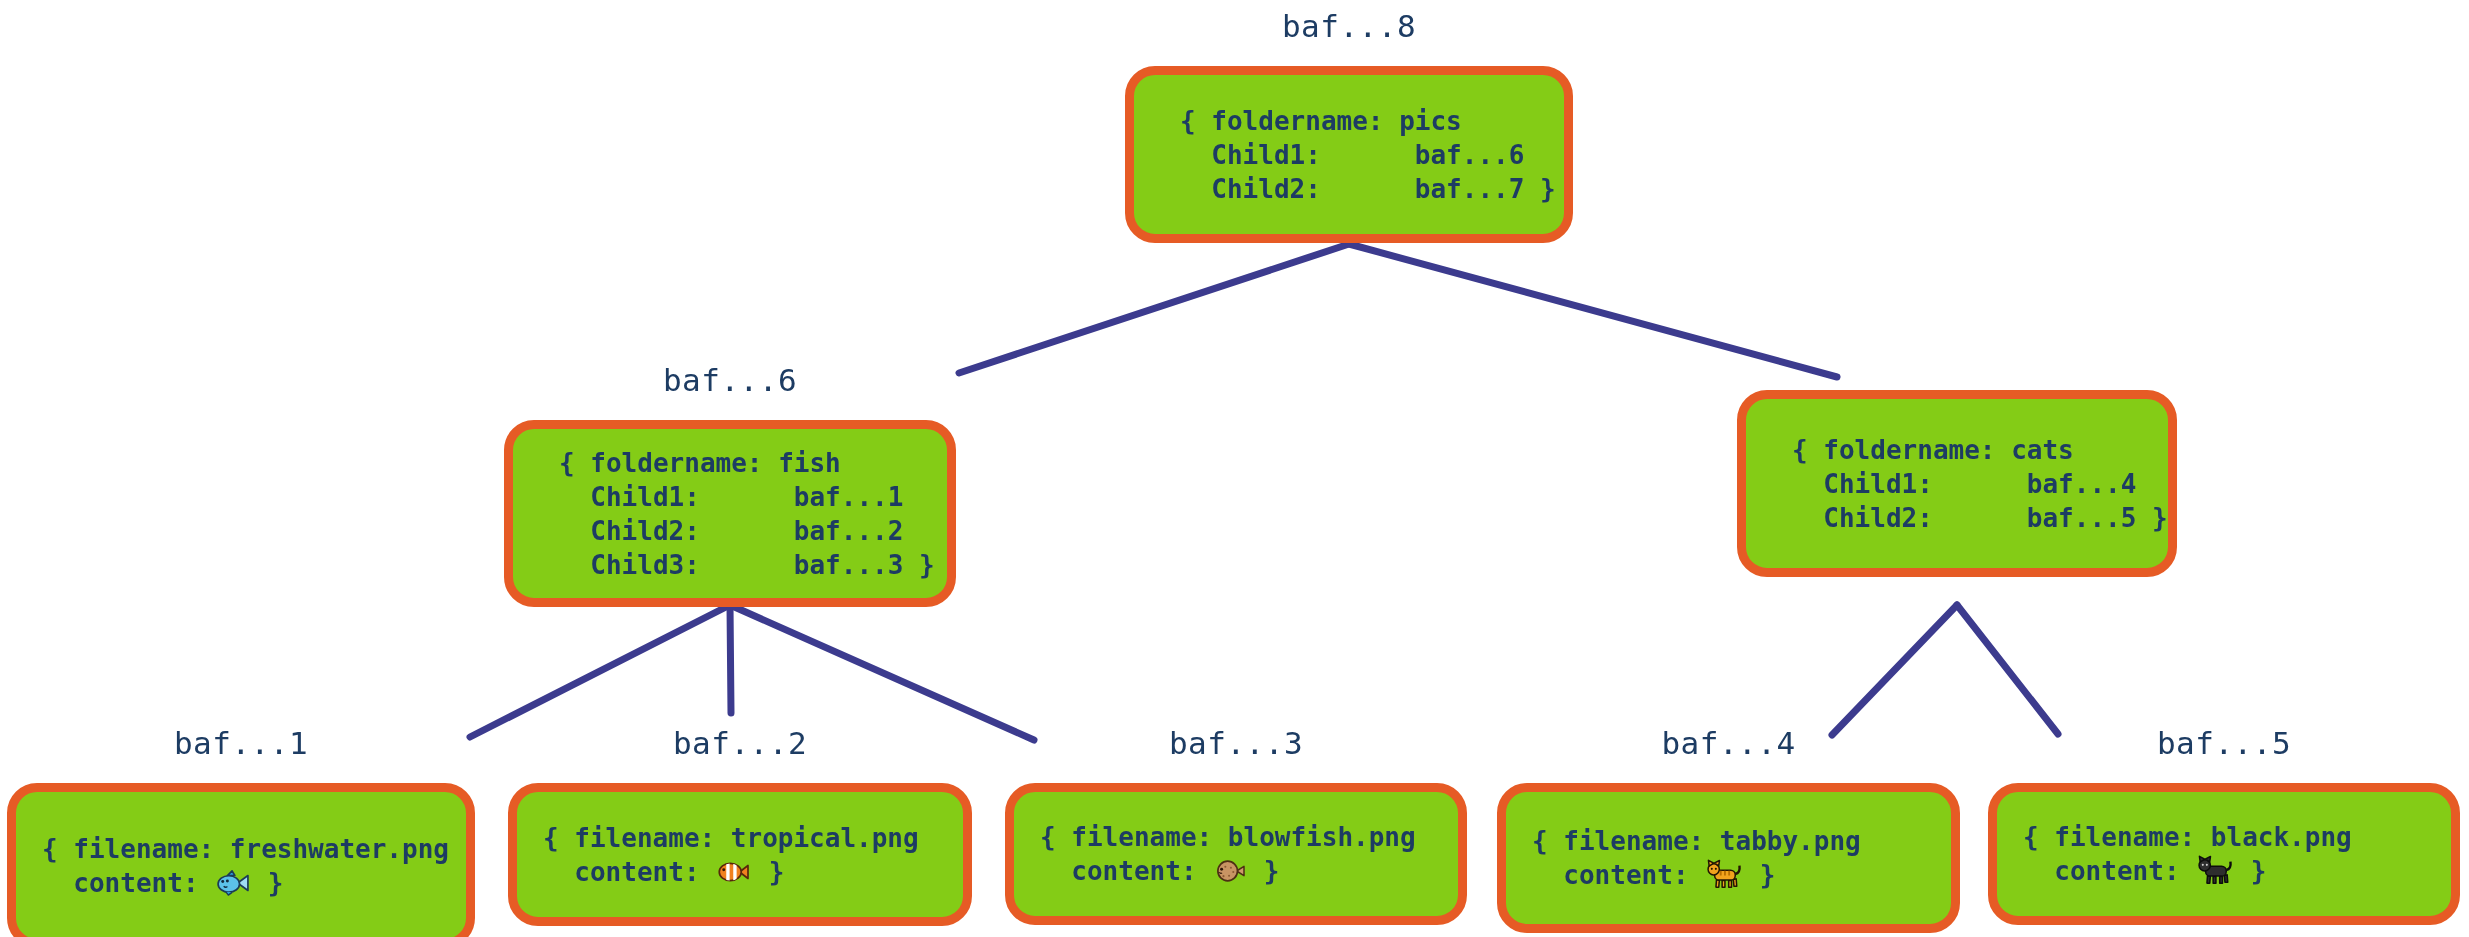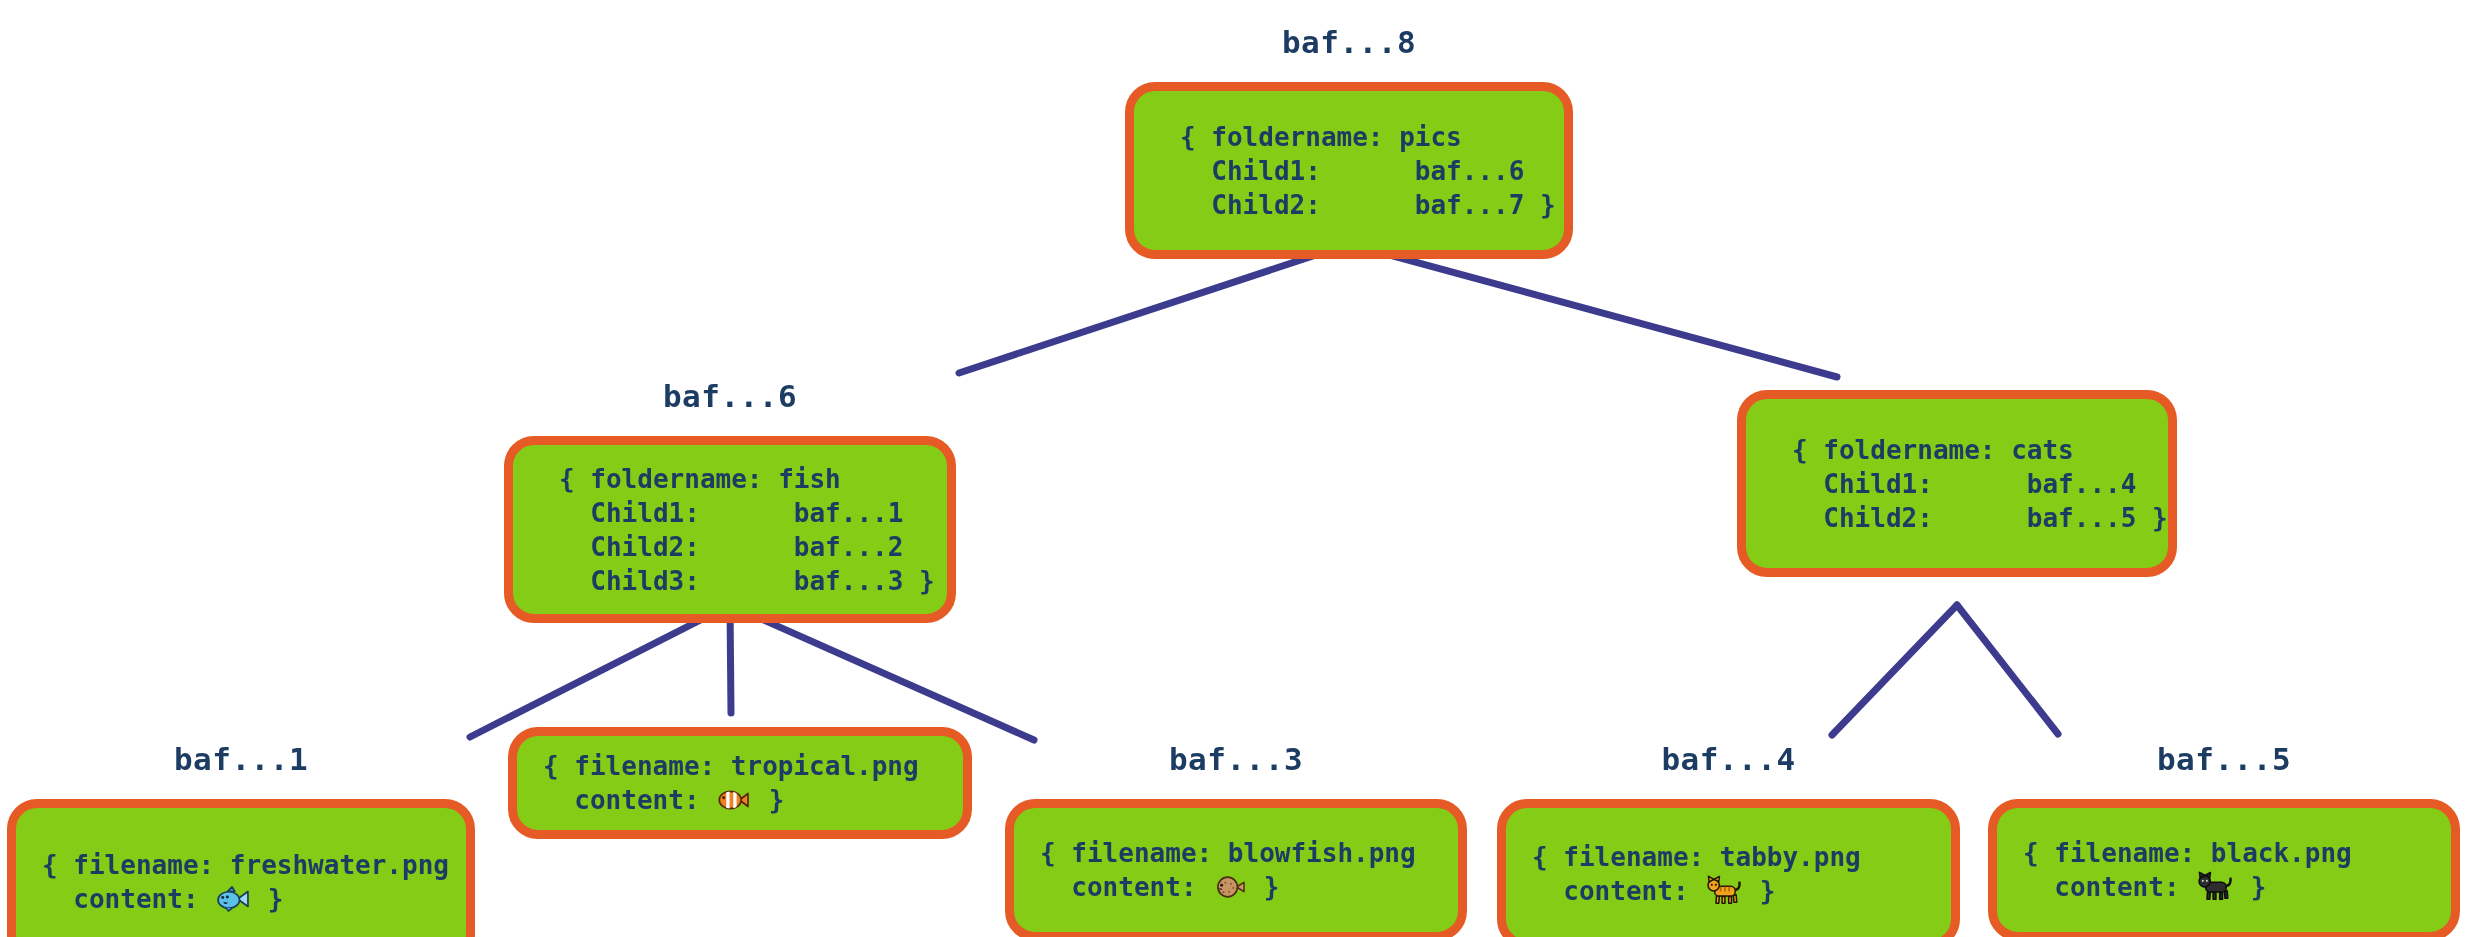--- a/index.html
+++ b/index.html
@@ -10,25 +10,24 @@
     font-family:"DejaVu Sans Mono","Liberation Mono",monospace;
     overflow:hidden;
   }
   .edges{position:absolute;left:0;top:0;width:2469px;height:937px;z-index:0;}
   .edges line{stroke:#3c3b8e;stroke-width:7;stroke-linecap:round;}
   .node{position:absolute;z-index:1;}
   .node-label{
     height:56px;
     text-align:center;
     font-size:31px;
-    font-weight:bold;
+    font-weight:normal;
     color:#1d3c63;
     line-height:33px;
     letter-spacing:0.5px;
-    margin-top:16px;
   }
   .node-box{
     box-sizing:border-box;
     border:9px solid #e65b25;
     border-radius:30px;
     background:#84cc16;
     display:flex;
     flex-direction:column;
     justify-content:center;
   }
@@ -100,21 +99,22 @@
                 <path d="M10,24 l3,4 4,-3" fill="#2d9fd8" stroke-width="1.5"></path>
               </g>
               <circle cx="7" cy="13.5" r="1.6" fill="#13293d"></circle>
               <circle cx="12" cy="12.8" r="1.6" fill="#13293d"></circle>
               <path d="M8,18.5 q2,2 4,0.3" stroke="#13293d" stroke-width="1.4" fill="none"></path>
             </svg></span><span> }</span></pre>
     </div>
   </div>
 
   <div class="node" style="left:508px;top:727px;width:464px;">
-    <div class="node-box" style="height:112px;">
+    <div class="node-label">baf...2</div>
+    <div class="node-box" style="height:143px;">
       <pre class="code leaf-code"><span>{ filename: tropical.png</span>
 <span>  content: </span><span class="emoji"><svg width="34" height="28" viewBox="0 0 36 30">
               <defs>
                 <clipPath id="tfclip">
                   <ellipse cx="14" cy="15" rx="11.8" ry="9.2"></ellipse>
                 </clipPath>
               </defs>
               <g stroke="#57270b" stroke-width="1.8" stroke-linejoin="round">
                 <polygon points="24,15 33,8 33,22" fill="#f0811f"></polygon>
                 <ellipse cx="14" cy="15" rx="11.8" ry="9.2" fill="#f0811f"></ellipse>

